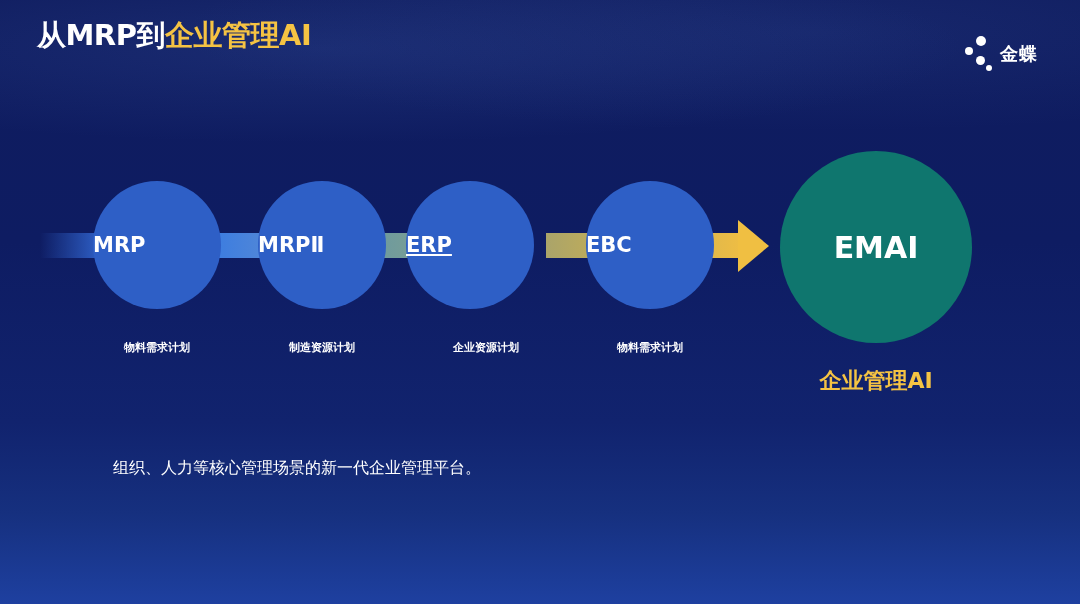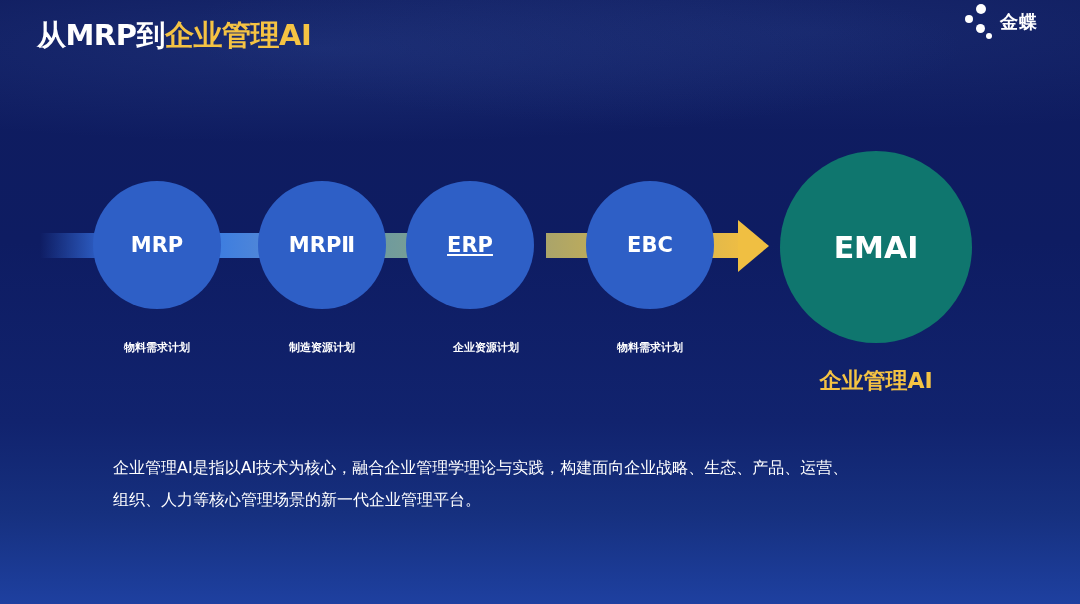--- a/index.html
+++ b/index.html
@@ -5,26 +5,26 @@
   html,body{margin:0;padding:0;}
   body{width:1080px;height:604px;overflow:hidden;position:relative;
     font-family:"DejaVu Sans","Liberation Sans",sans-serif;
     background:linear-gradient(180deg,#0f1c5e 0%,#0e1c62 40%,#11236e 70%,#16307f 85%,#1e40a0 100%);}
   .texture{position:absolute;left:0;top:0;width:1080px;height:160px;
     background:radial-gradient(ellipse at 30% 30%,rgba(60,90,170,0.25),transparent 60%),
                radial-gradient(ellipse at 75% 20%,rgba(60,90,170,0.18),transparent 55%);}
   .title{position:absolute;left:37px;top:16px;font-size:29px;font-weight:bold;letter-spacing:-0.5px;white-space:nowrap;}
   .title .w{color:#ffffff;}
   .title .y{color:#f5c343;}
-  .logo{position:absolute;left:962px;top:2px;width:100px;height:40px;font-family:Liberation Mono, monospace;}
+  .logo{position:absolute;left:962px;top:34px;width:100px;height:40px;font-family:Liberation Mono, monospace;}
   .dot{position:absolute;background:#fff;border-radius:50%;}
   .logo-text{position:absolute;left:38px;top:8px;color:#fff;font-size:18px;font-weight:bold;letter-spacing:1px;}
   .band{position:absolute;top:233px;height:25px;}
   .circle{position:absolute;width:128px;height:128px;border-radius:50%;background:#2e5fc6;
-    display:flex;align-items:center;justify-content:center;color:#fff;font-size:21px;font-weight:bold;}
+    display:flex;align-items:center;justify-content:flex-start;color:#fff;font-size:21px;font-weight:bold;}
   .big{position:absolute;left:780px;top:151px;width:192px;height:192px;border-radius:50%;background:#0f766e;
     display:flex;align-items:center;justify-content:center;color:#fff;font-size:30px;font-weight:bold;}
   .sub{position:absolute;top:340px;width:160px;text-align:center;color:#fff;font-size:11px;font-weight:bold;}
   .big-label{position:absolute;left:776px;top:366px;width:200px;text-align:center;color:#f5c343;font-size:22px;font-weight:bold;}
   .desc{position:absolute;left:113px;top:452px;width:860px;color:#fff;font-size:16px;line-height:32px;}
 </style>
 </head>
 <body>
 
 <div class="texture"></div>
@@ -69,15 +69,14 @@
 <div class="sub" style="left:242px;">制造资源计划</div>
 <div class="sub" style="left:406px;">企业资源计划</div>
 <div class="sub" style="left:570px;">物料需求计划</div>
 
 <div class="big">
     <span>EMAI</span>
   </div>
 <div class="big-label">企业管理AI</div>
 
 <div class="desc">
-  <div>企业管理AI是指以AI技术为核心，融合企业管理学理论与实践，构建面向企业战略、生态、产品、运营、</div>
   <div>组织、人力等核心管理场景的新一代企业管理平台。</div>
 </div>
 
 </body></html>

